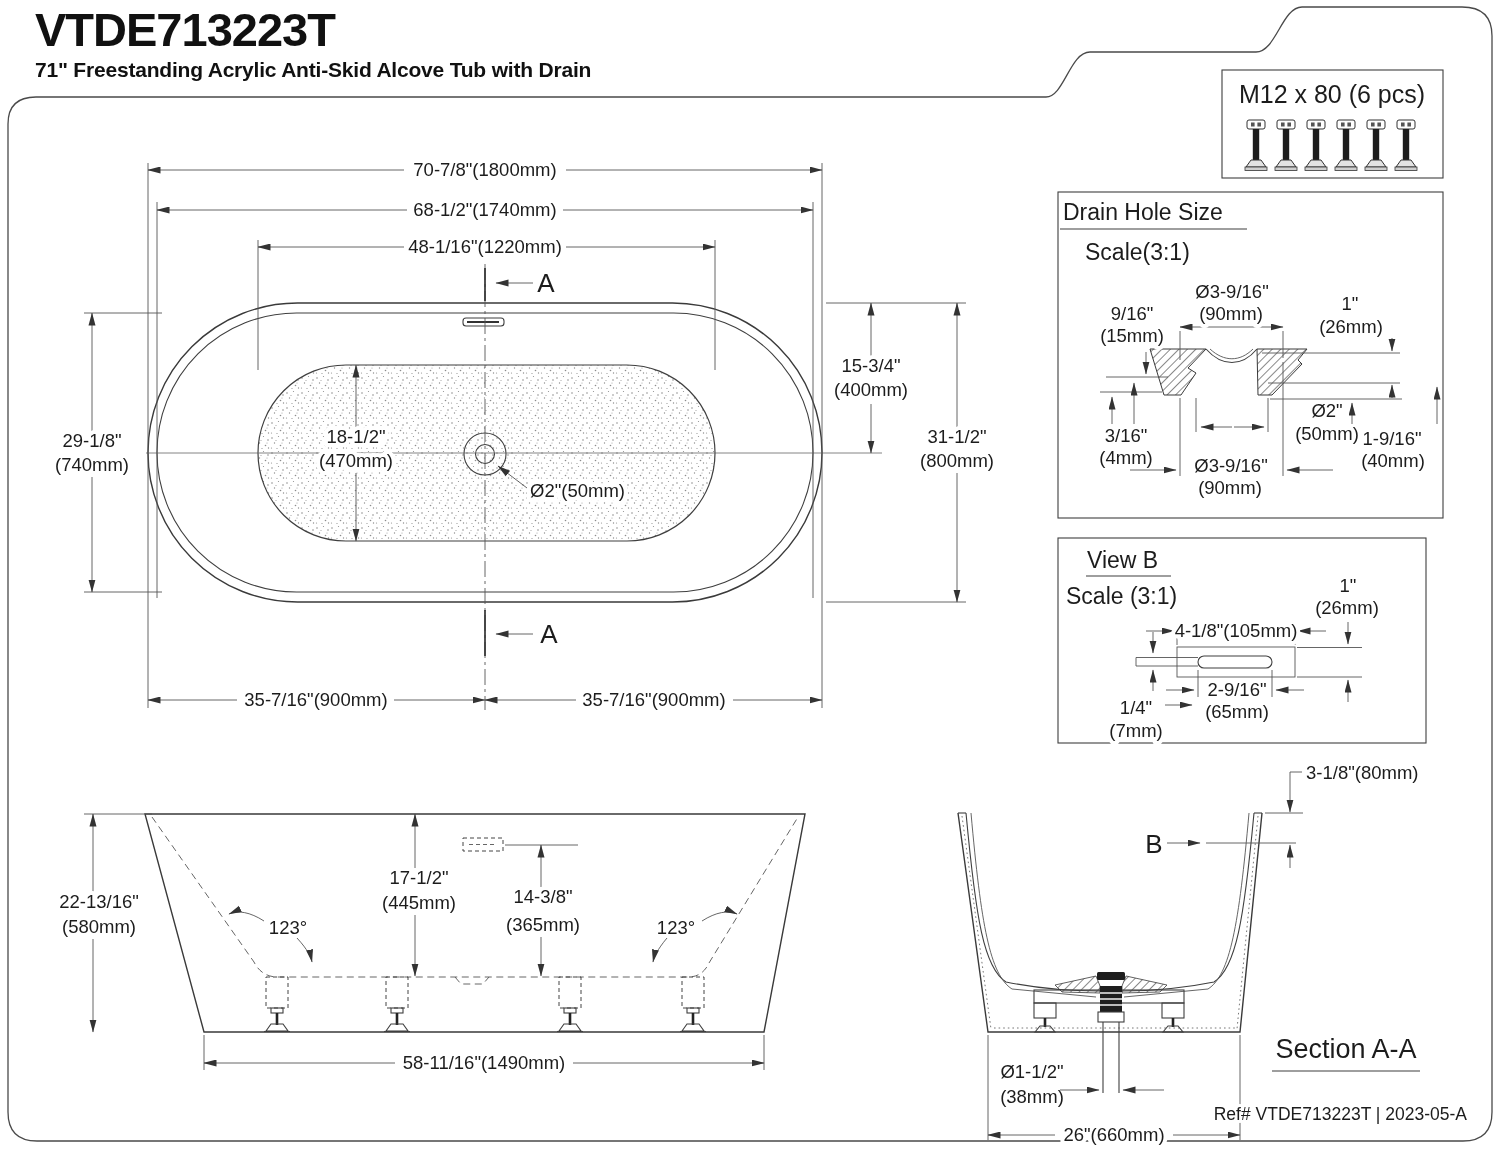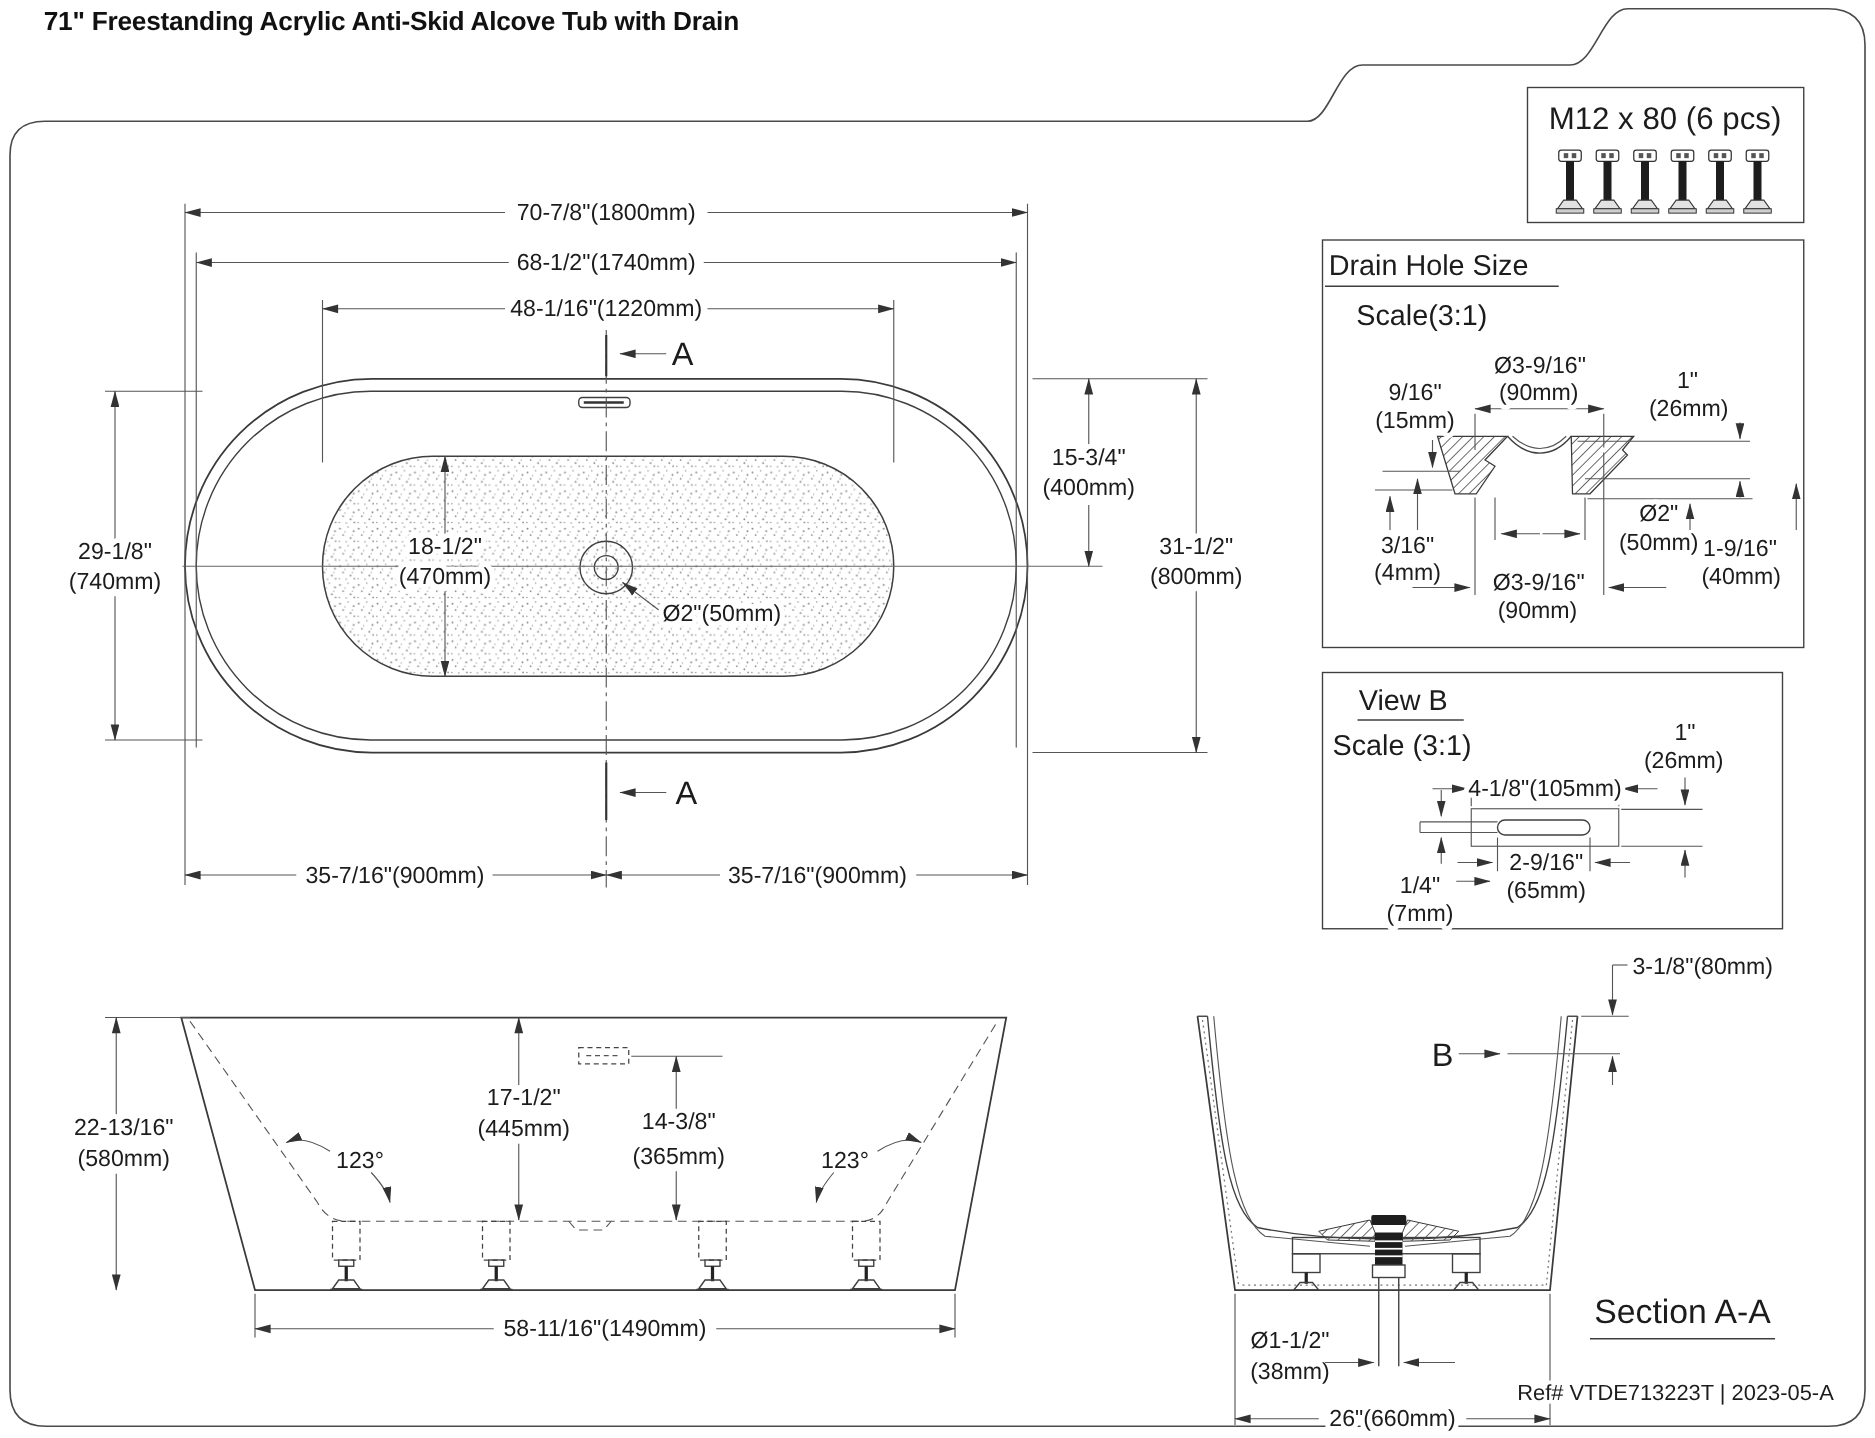--- a/index.html
+++ b/index.html
@@ -19,20 +19,21 @@
   .dts{font-size:18.5px;text-anchor:start;paint-order:stroke;stroke:#fff;stroke-width:8px;stroke-linejoin:round;}
   .dte{font-size:17.5px;text-anchor:end;paint-order:stroke;stroke:#fff;stroke-width:6px;stroke-linejoin:round;}
   .big{font-size:26px;text-anchor:middle;}
   .ttl{font-size:23px;text-anchor:start;}
   .saa{font-size:27px;text-anchor:middle;}
 </style>
 </head>
 <body>
 
 <div class="hdr">
+  <h1>VTDE713223T</h1>
   <h2>71" Freestanding Acrylic Anti-Skid Alcove Tub with Drain</h2>
 </div>
 
 <svg id="sheet" viewBox="0 0 1500 1150">
   <defs>
     <marker id="mE" markerUnits="userSpaceOnUse" markerWidth="15" markerHeight="9" refX="12.5" refY="3.5" orient="auto">
         <path d="M0,0 L13,3.5 L0,7 Z" fill="#333"></path>
       </marker>
     <marker id="mS" markerUnits="userSpaceOnUse" markerWidth="15" markerHeight="9" refX="0.5" refY="3.5" orient="auto">
         <path d="M13,0 L0,3.5 L13,7 Z" fill="#333"></path>

